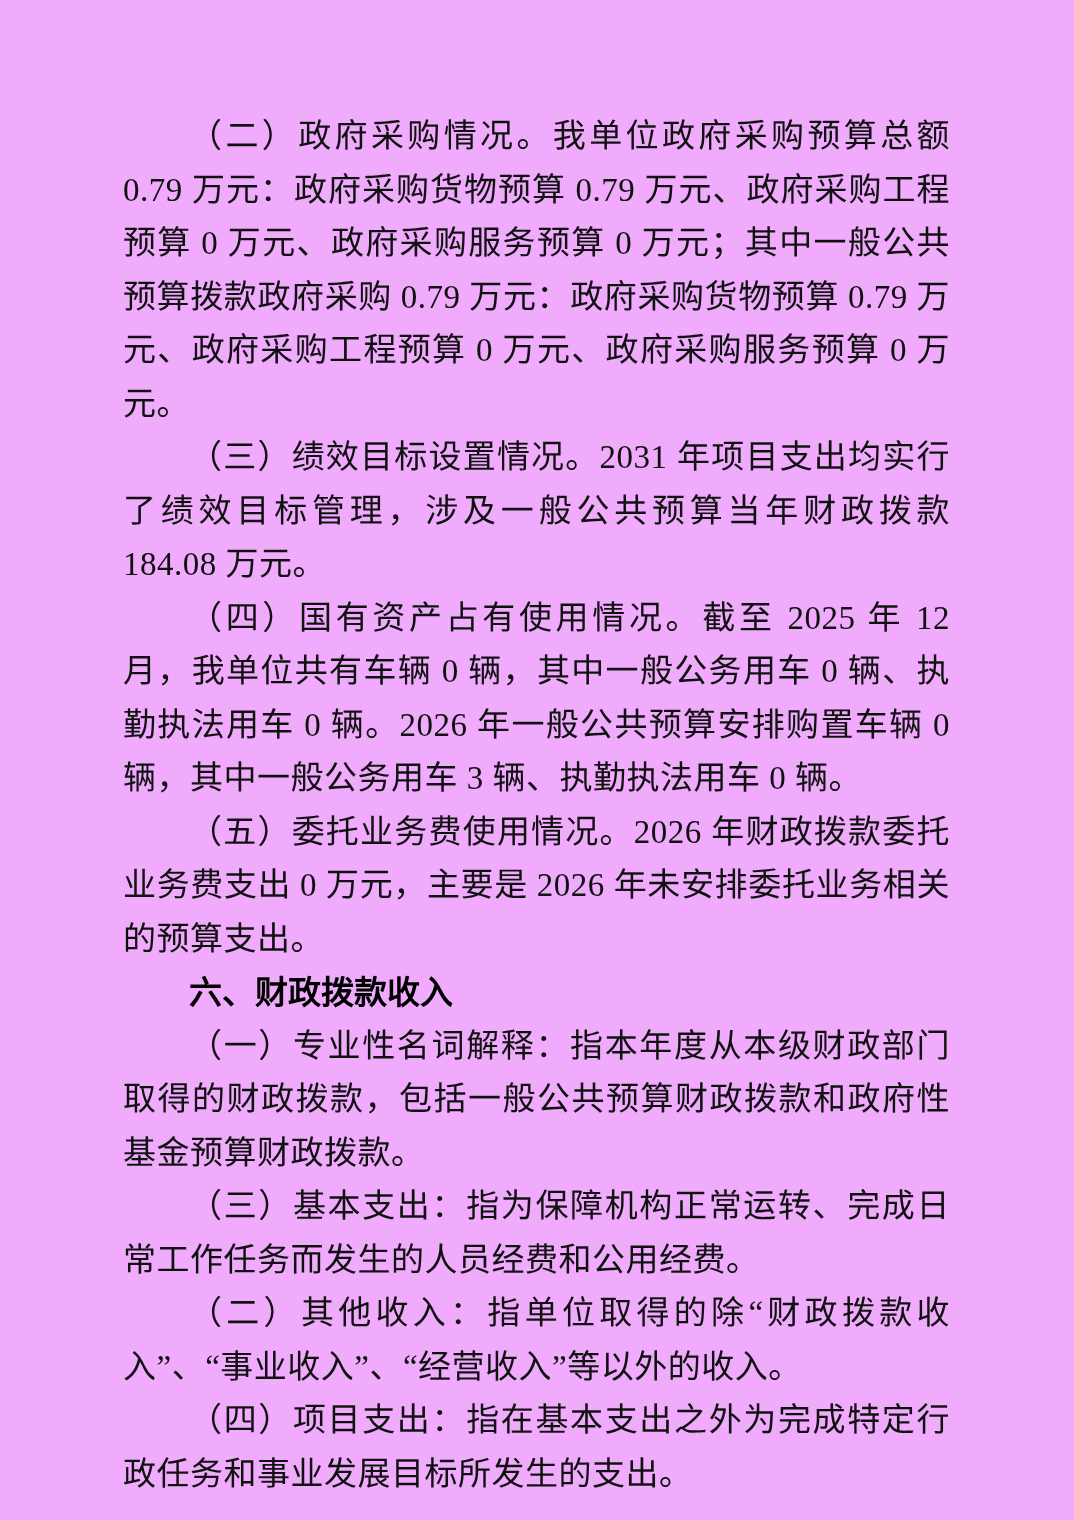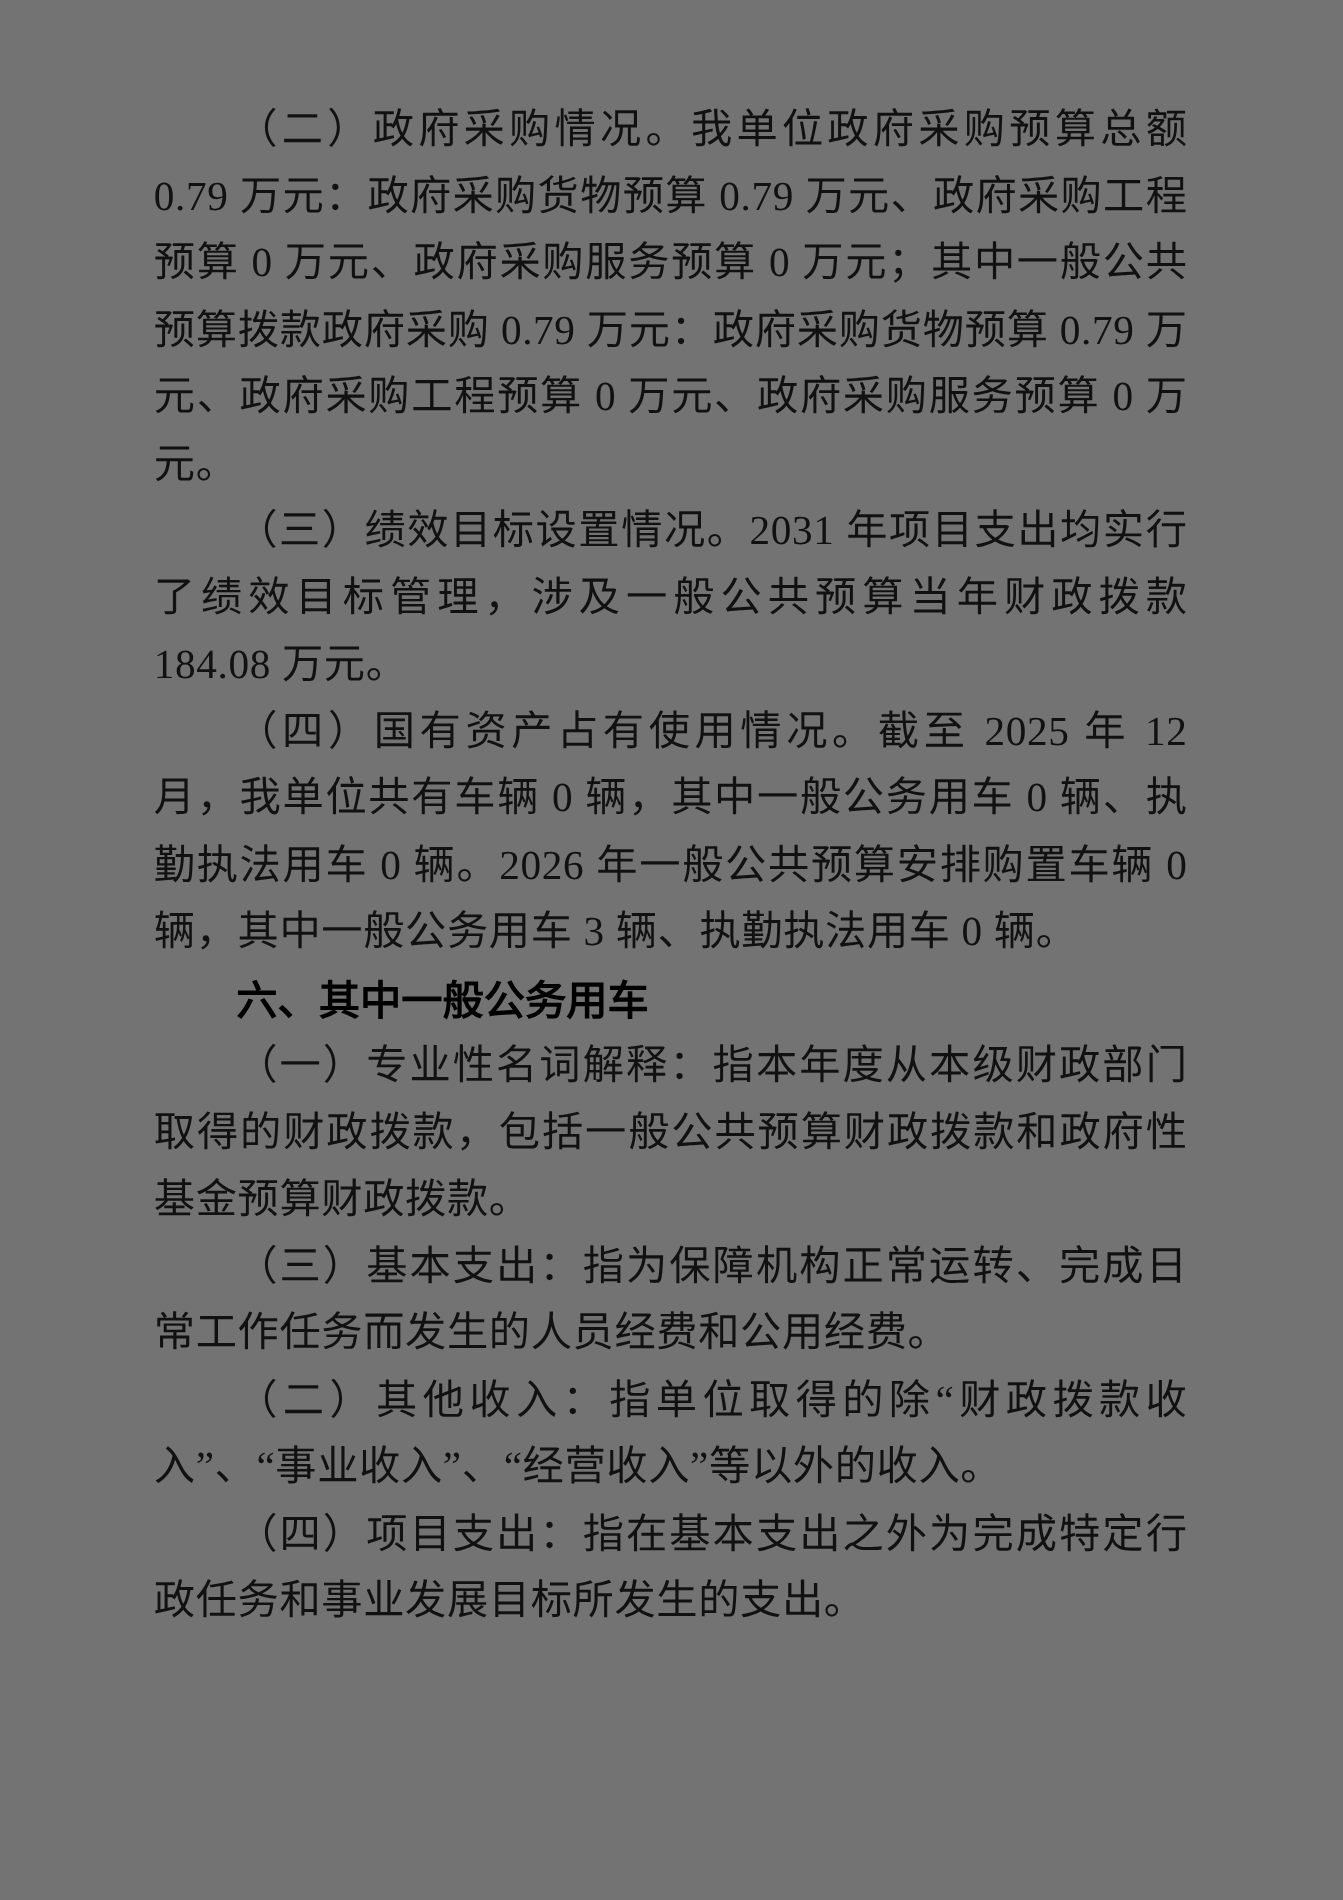--- a/index.html
+++ b/index.html
@@ -11,22 +11,22 @@
     width: 1074px;
     height: 1520px;
     overflow: hidden;
     font-family: "Liberation Serif", "DejaVu Serif", serif;
     color: #111111;
   }
   .page {
     box-sizing: border-box;
     width: 1074px;
     height: 1520px;
-    padding: 78px 124px 60px 123px;
-    background: #737373;
+    padding: 110px 124px 60px 123px;
+    background: #f0abfc;
   }
   .para {
     margin: 0;
     font-size: 33px;
     line-height: 53.5px;
     text-align: justify;
     text-justify: inter-character;
     text-indent: 2em;
     letter-spacing: 0.5px;
     font-family: "Liberation Serif", "DejaVu Serif", serif;
@@ -42,18 +42,19 @@
     color: #000000;
   }
 </style>
 </head>
 <body>
 
 <div class="page">
   <p class="para">（二）政府采购情况。我单位政府采购预算总额 0.79 万元：政府采购货物预算 0.79 万元、政府采购工程预算 0 万元、政府采购服务预算 0 万元；其中一般公共预算拨款政府采购 0.79 万元：政府采购货物预算 0.79 万元、政府采购工程预算 0 万元、政府采购服务预算 0 万元。</p>
   <p class="para">（三）绩效目标设置情况。2031 年项目支出均实行了绩效目标管理，涉及一般公共预算当年财政拨款 184.08 万元。</p>
   <p class="para">（四）国有资产占有使用情况。截至 2025 年 12 月，我单位共有车辆 0 辆，其中一般公务用车 0 辆、执勤执法用车 0 辆。2026 年一般公共预算安排购置车辆 0 辆，其中一般公务用车 3 辆、执勤执法用车 0 辆。</p>
-  <h2 class="heading">六、其中一般公务用车</h2>
+  <p class="para">（五）委托业务费使用情况。2026 年财政拨款委托业务费支出 0 万元，主要是 2026 年未安排委托业务相关的预算支出。</p>
+  <h2 class="heading">六、财政拨款收入</h2>
   <p class="para">（一）专业性名词解释：指本年度从本级财政部门取得的财政拨款，包括一般公共预算财政拨款和政府性基金预算财政拨款。</p>
   <p class="para">（三）基本支出：指为保障机构正常运转、完成日常工作任务而发生的人员经费和公用经费。</p>
   <p class="para">（二）其他收入：指单位取得的除“财政拨款收入”、“事业收入”、“经营收入”等以外的收入。</p>
   <p class="para">（四）项目支出：指在基本支出之外为完成特定行政任务和事业发展目标所发生的支出。</p>
 </div>
 
 </body></html>

